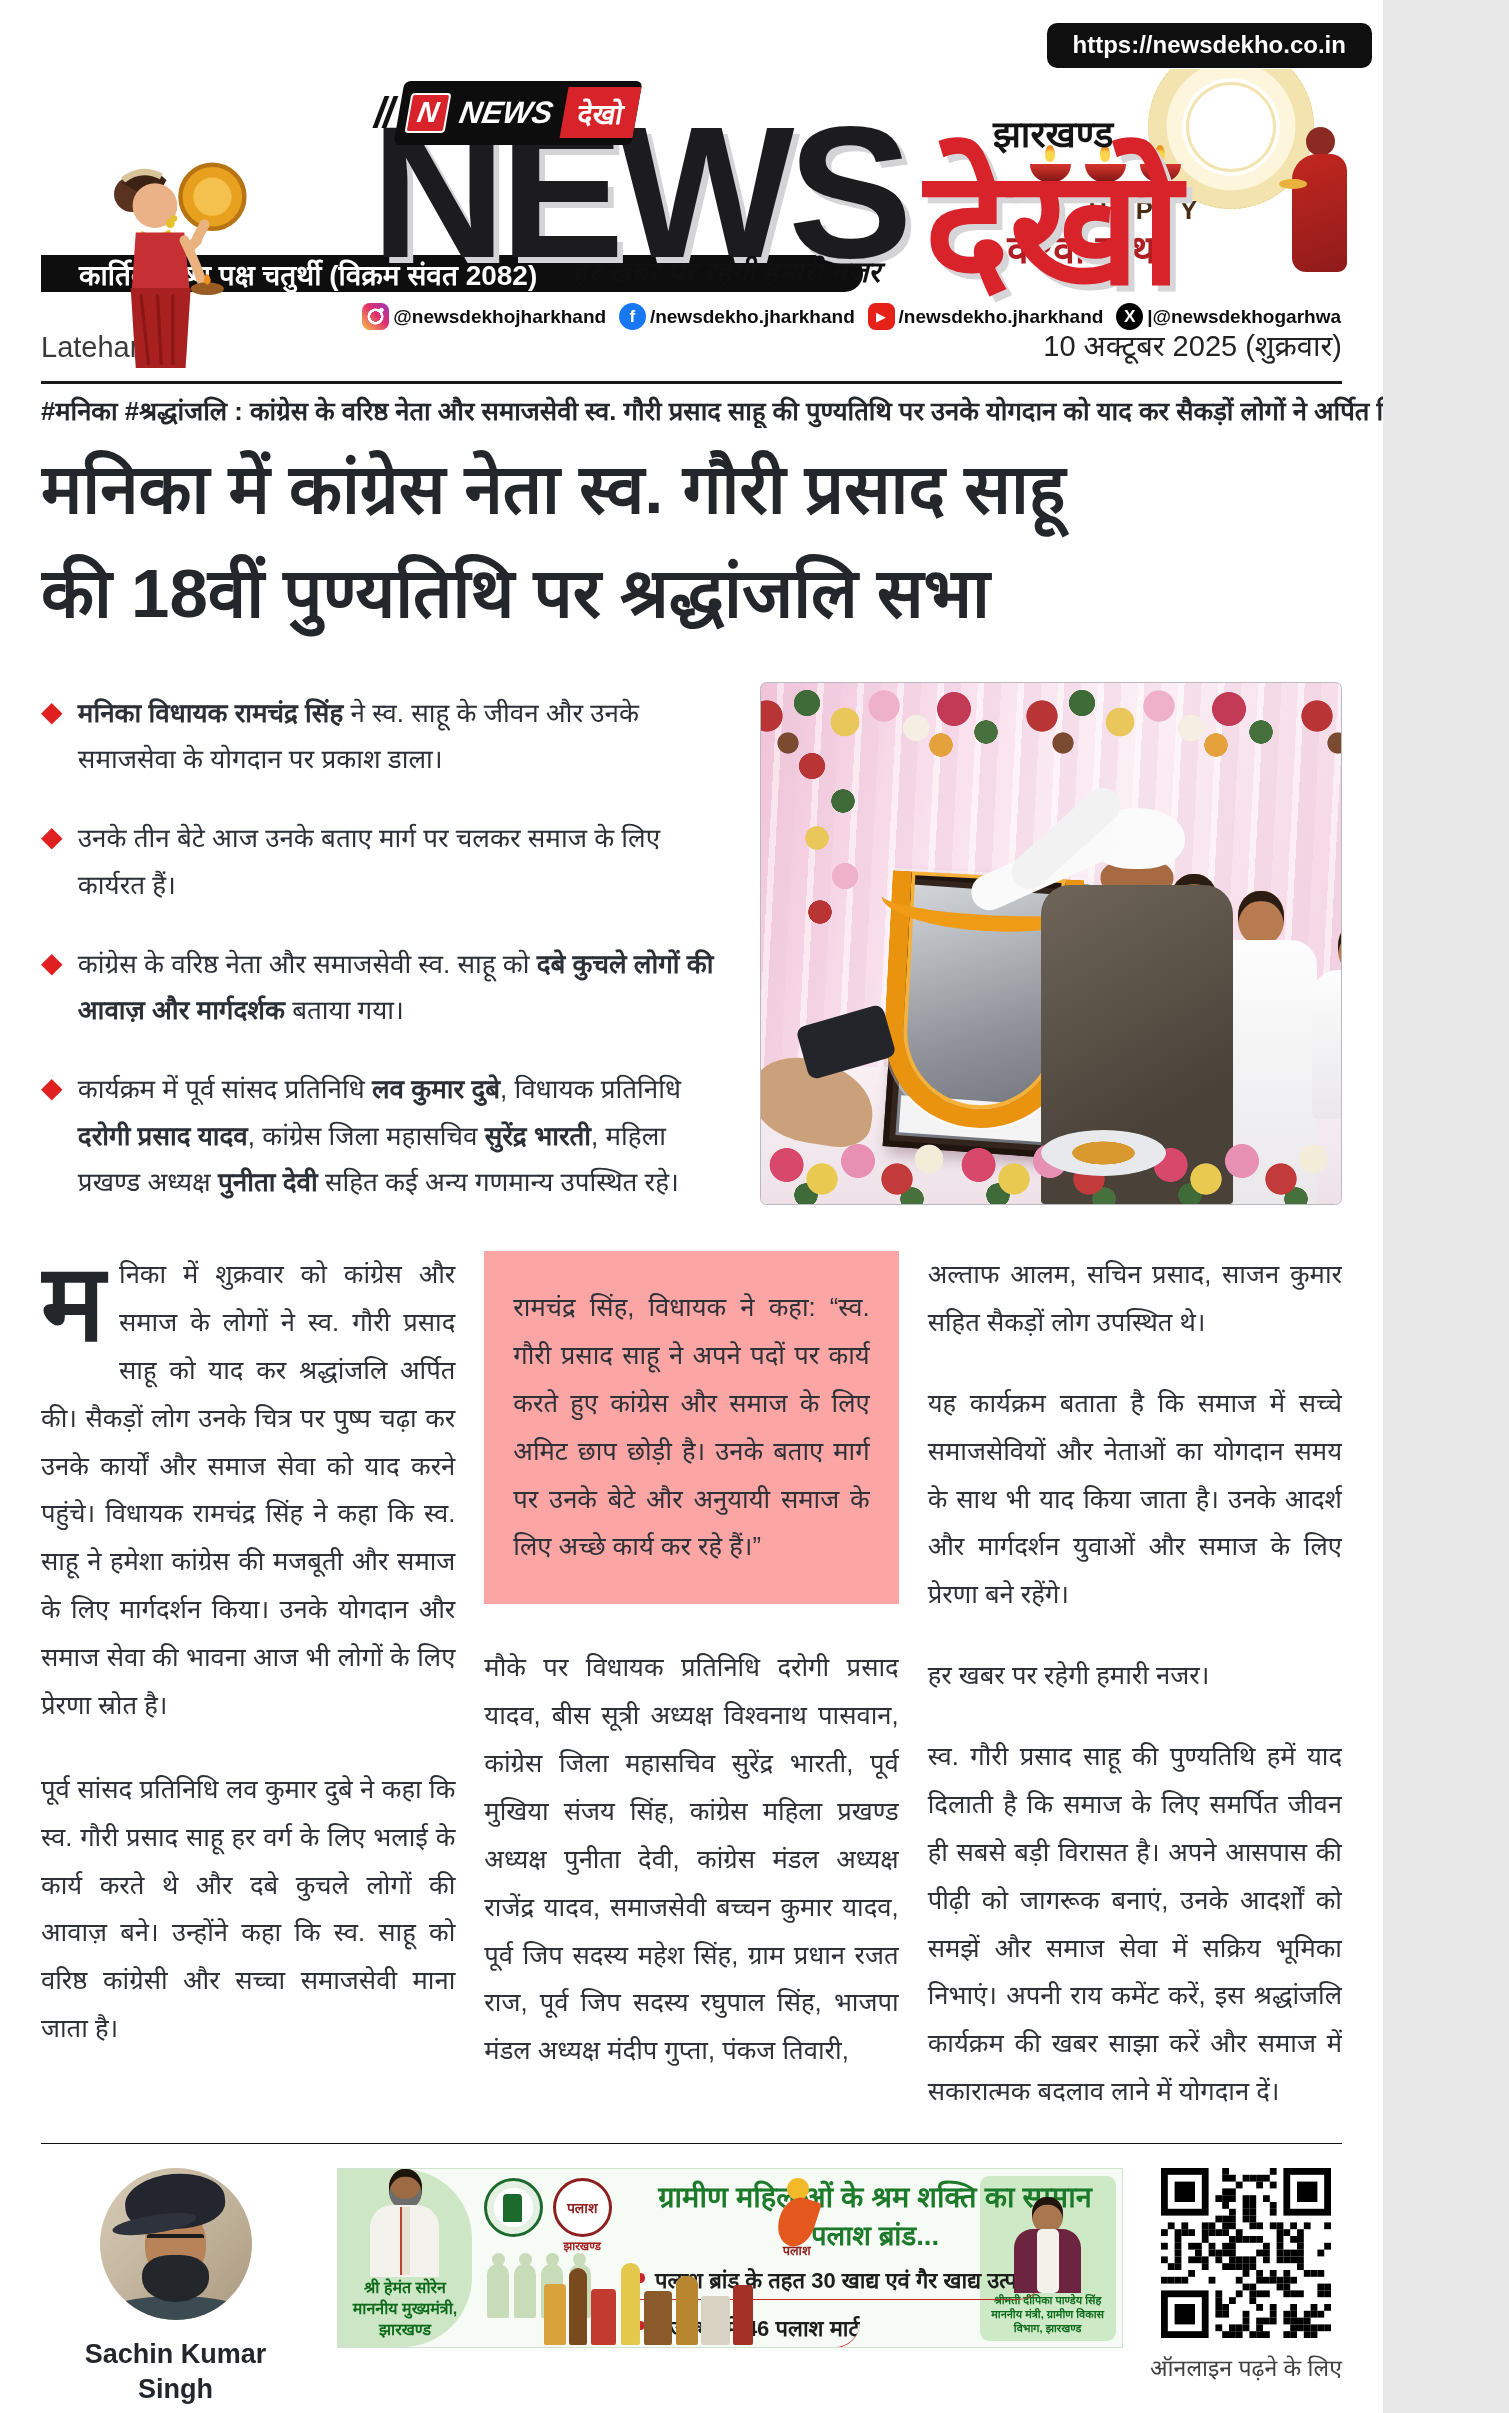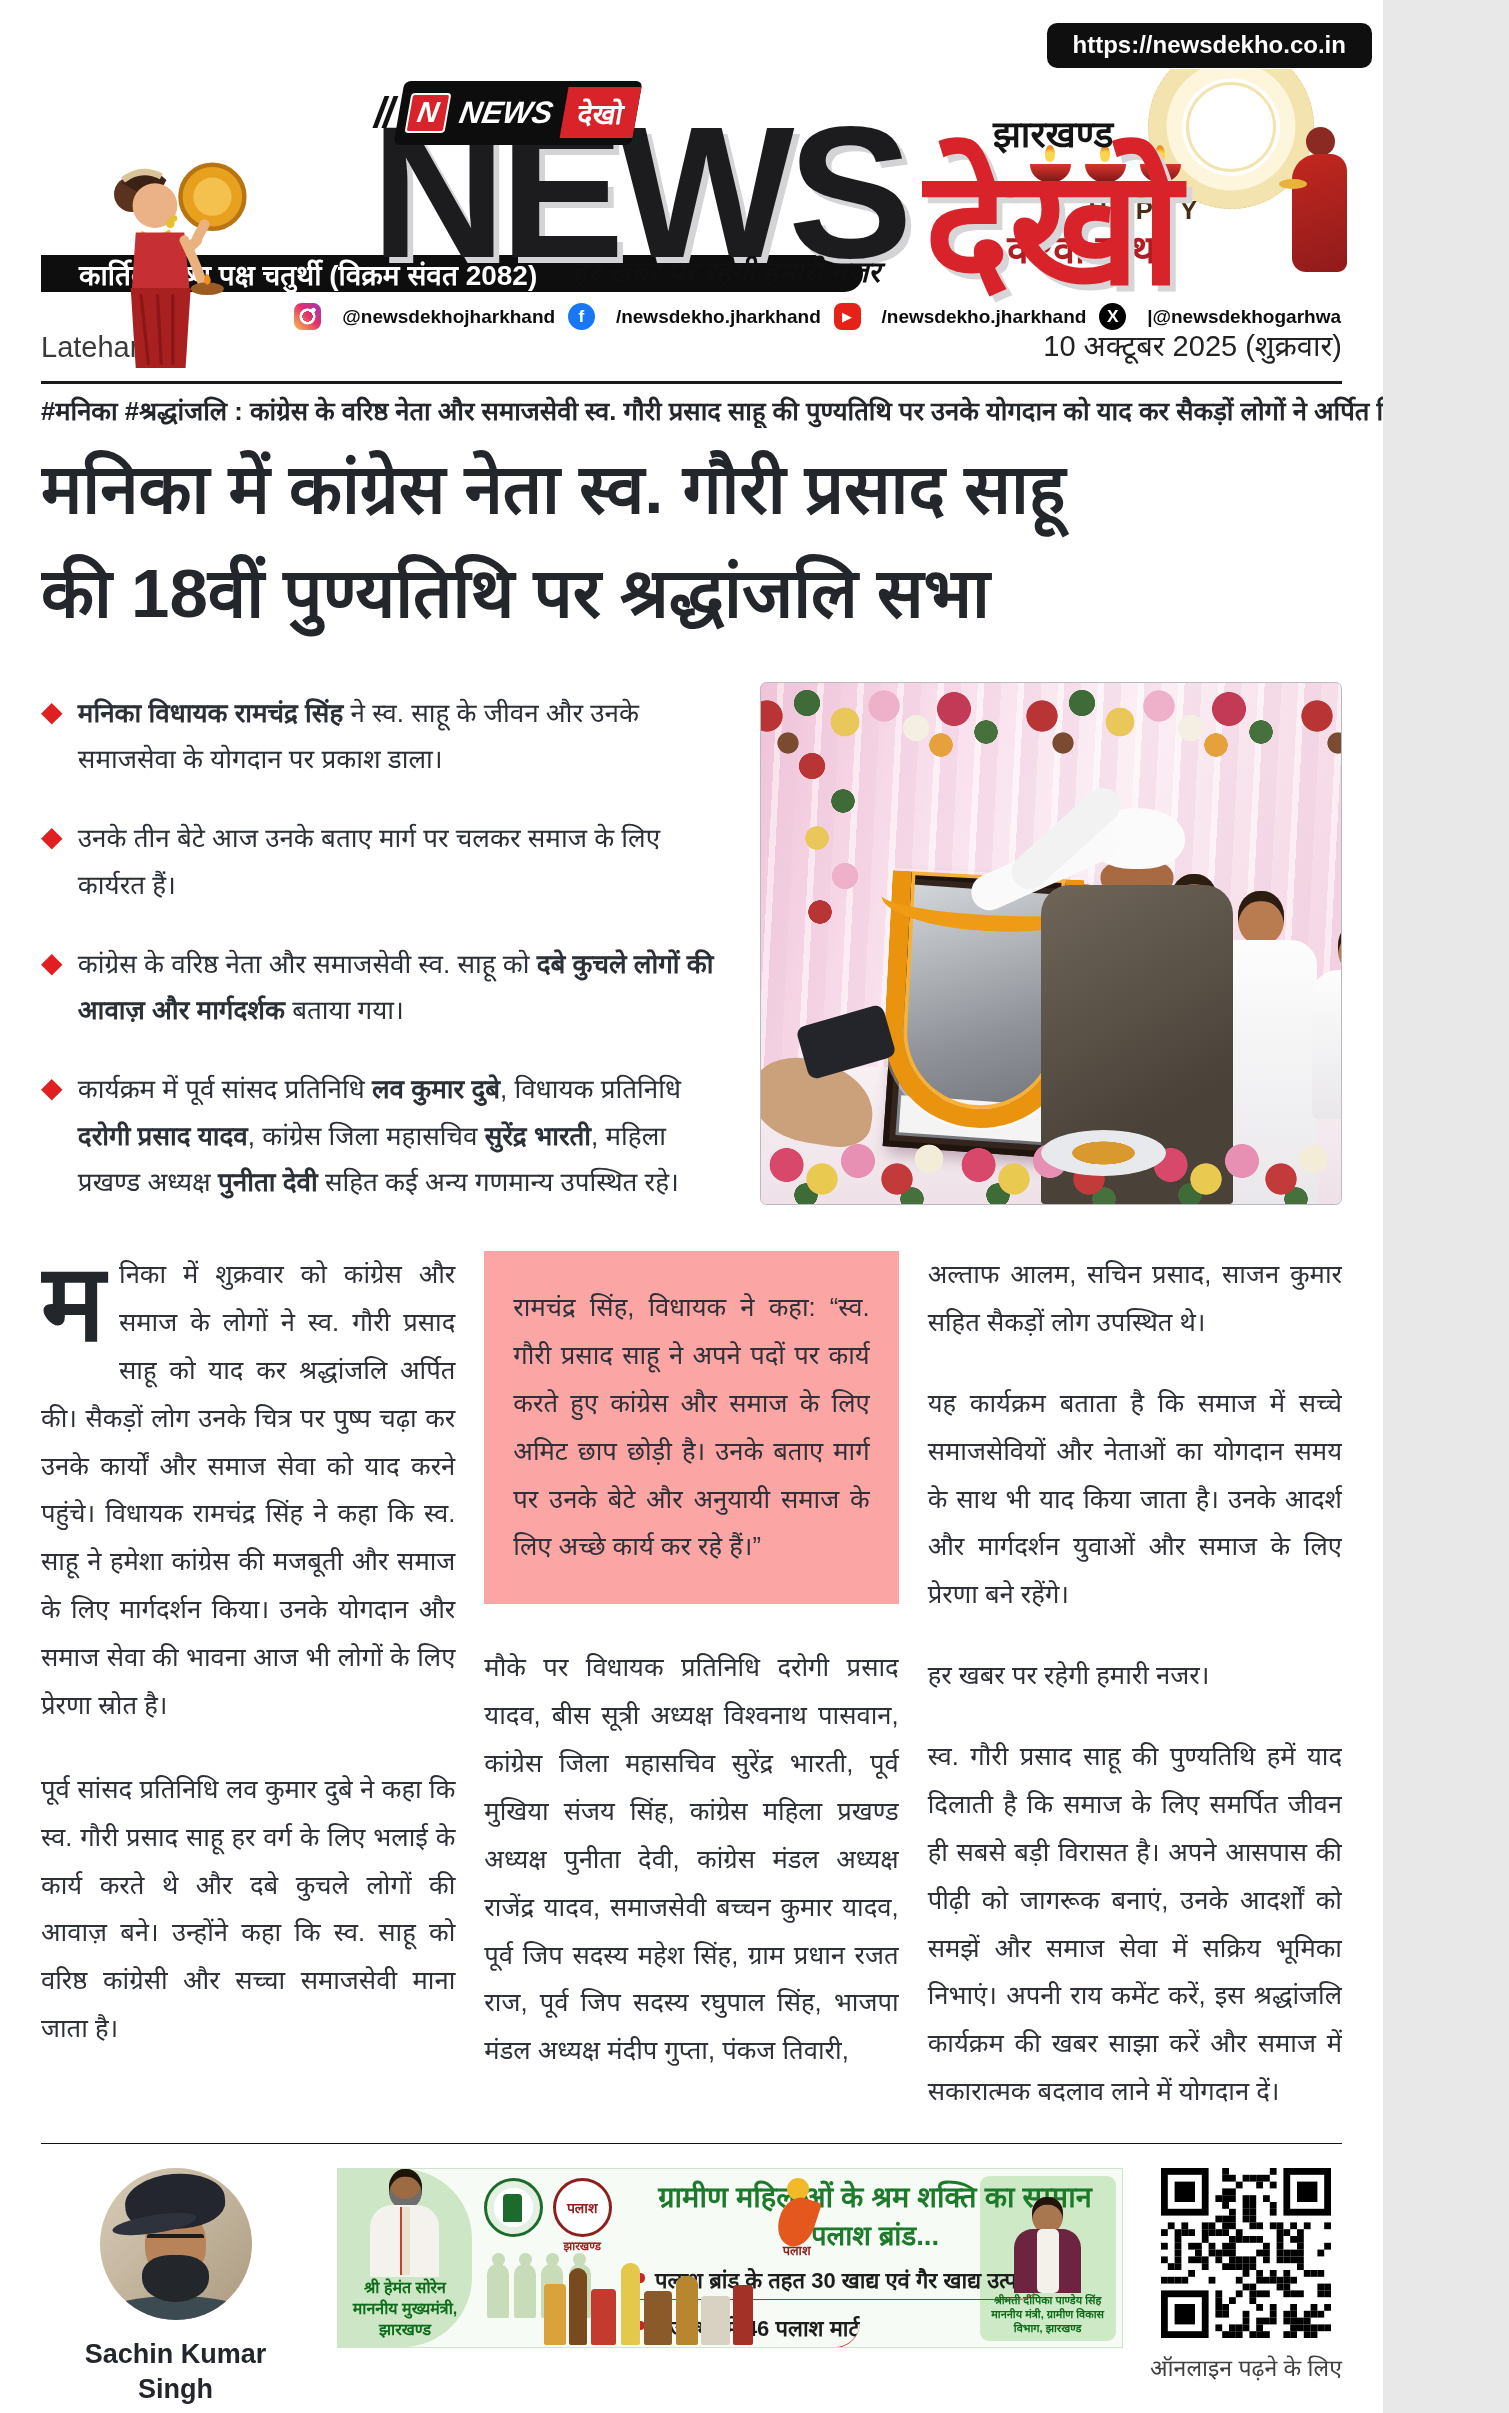--- a/index.html
+++ b/index.html
@@ -46,21 +46,21 @@
              text-shadow:5.8px 5.8px 0 #d4d4d6;}
   .logo-right{display:flex;flex-direction:column;align-items:center;margin-left:18px;}
   .logo-region{font-size:37px;font-weight:700;color:#141414;margin-bottom:-3.8px;}
   .logo-dekho{font-size:160px;line-height:0.92;font-weight:800;color:#d8232a;text-shadow:5.8px 5.8px 0 #d6d6d8;}
   .logo-tagline{position:absolute;left:572px;top:251px;font-size:29px;font-weight:700;font-style:italic;color:#101010;z-index:4;}
 
   .panchang-bar{position:absolute;left:41px;top:255px;width:822px;height:37px;background:#0e0e0e;z-index:2;
                 border-radius:0 19px 19px 0;display:flex;align-items:center;padding-left:38px;
                 color:#fff;font-size:28px;font-weight:700;white-space:nowrap;}
   .social-row{position:absolute;right:42px;top:303px;display:flex;align-items:center;gap:12.8px;z-index:4;}
-  .soc{display:flex;align-items:center;gap:21px;font-weight:800;font-size:19px;color:#0d0d0d;white-space:nowrap;}
+  .soc{display:flex;align-items:center;gap:4px;font-weight:800;font-size:19px;color:#0d0d0d;white-space:nowrap;}
   .ic{width:27px;height:27px;border-radius:50%;display:flex;align-items:center;justify-content:center;
       color:#fff;font-weight:900;font-size:17.3px;flex:0 0 auto;}
   .ic-ig{border-radius:7.7px;background:
       radial-gradient(circle at 72% 26%,#fff 0 1.9px,transparent 2.6px),
       radial-gradient(circle at 50% 50%,transparent 0 5.1px,#fff 5.1px 7.7px,transparent 8.3px),
       linear-gradient(45deg,#f7c14d,#e1306c 55%,#9b36b7);}
   .ic-fb{background:#1877f2;}
   .ic-yt{border-radius:7.7px;background:#e62117;font-size:12.8px;}
   .ic-x{background:#000;}
   .meta-row{position:absolute;left:41px;right:41px;top:325px;display:flex;justify-content:space-between;

